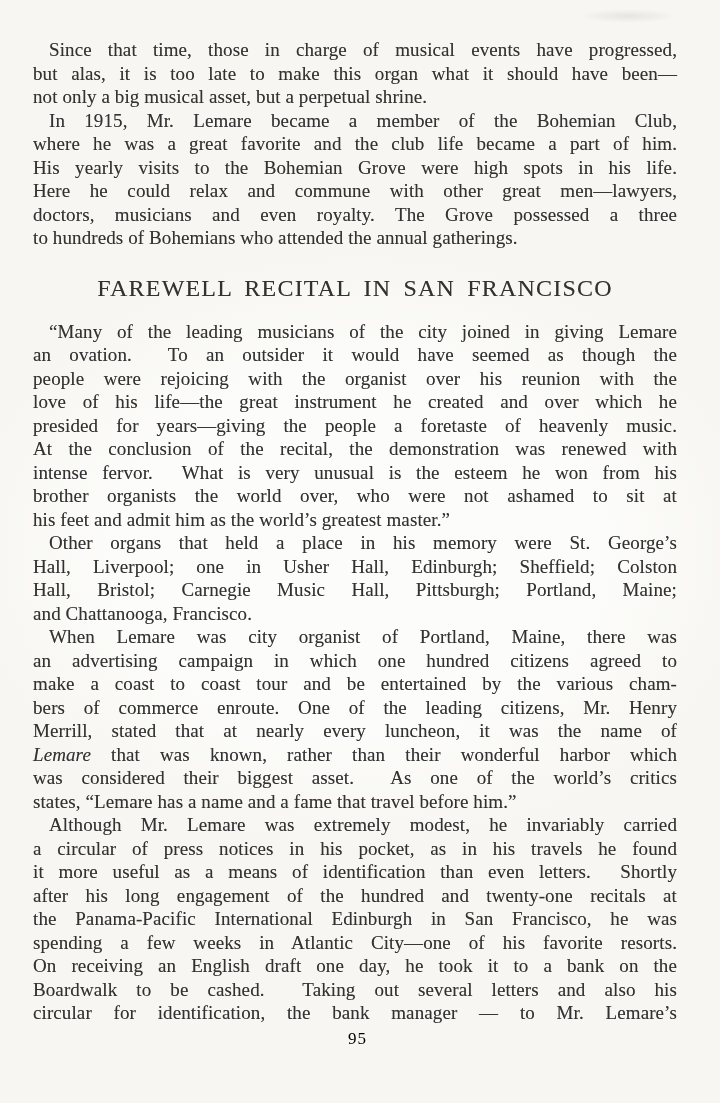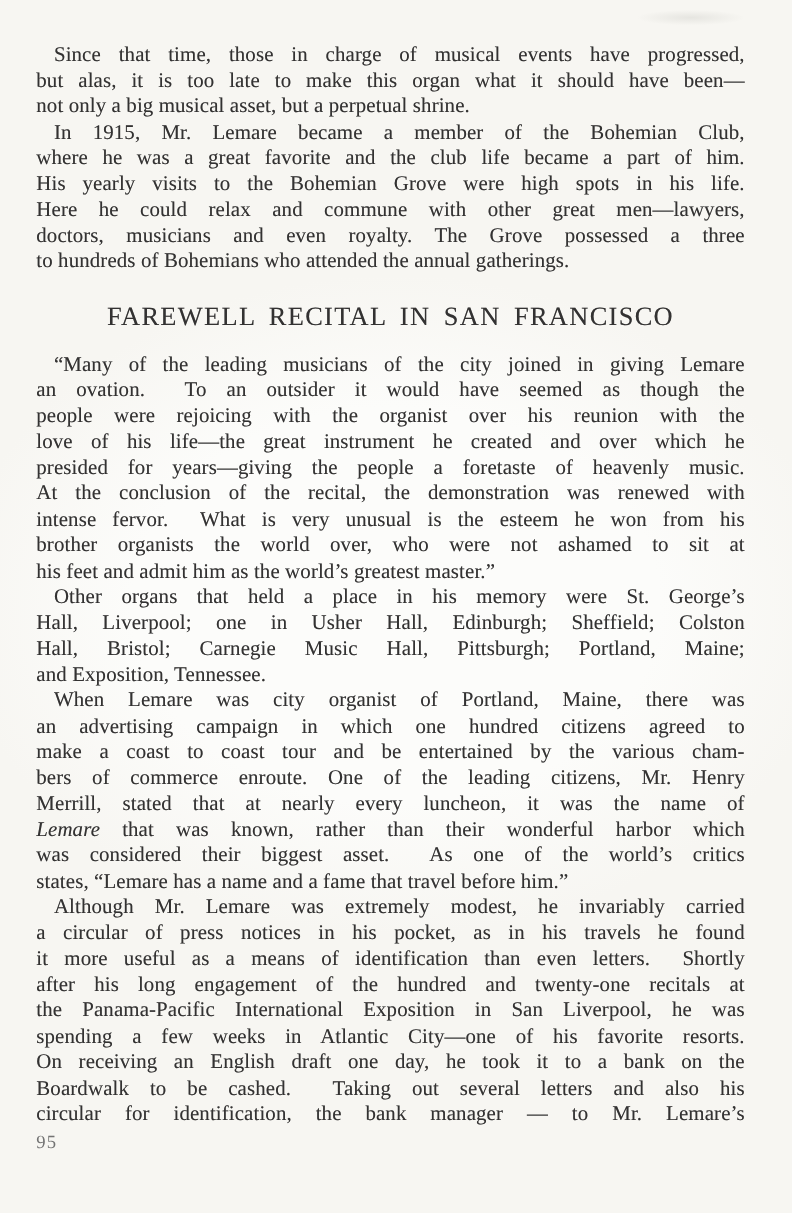--- a/index.html
+++ b/index.html
@@ -38,23 +38,24 @@
     font-weight: 400;
     text-align: center;
     letter-spacing: 1.2px;
     word-spacing: 5px;
     margin-top: 26px;
     margin-bottom: 20px;
     line-height: 24px;
   }
   .page-number {
     margin-top: 4px;
+    text-align: center;
     font-size: 17px;
     letter-spacing: 1px;
-    color: #737373;
+    color: #000000;
   }
 </style>
 </head>
 <body>
 
 <div class="page">
   <div class="content">
       <div class="para">
         <div class="line first"><span>Since that time, those in charge of musical events have progressed,</span></div>
         <div class="line"><span>but alas, it is too late to make this organ what it should have been—</span></div>
@@ -77,38 +78,38 @@
         <div class="line"><span>presided for years—giving the people a foretaste of heavenly music.</span></div>
         <div class="line"><span>At the conclusion of the recital, the demonstration was renewed with</span></div>
         <div class="line"><span>intense fervor.&nbsp; What is very unusual is the esteem he won from his</span></div>
         <div class="line"><span>brother organists the world over, who were not ashamed to sit at</span></div>
         <div class="line last"><span>his feet and admit him as the world’s greatest master.”</span></div>
       </div>
       <div class="para">
         <div class="line first"><span>Other organs that held a place in his memory were St. George’s</span></div>
         <div class="line"><span>Hall, Liverpool; one in Usher Hall, Edinburgh; Sheffield; Colston</span></div>
         <div class="line"><span>Hall, Bristol; Carnegie Music Hall, Pittsburgh; Portland, Maine;</span></div>
-        <div class="line last"><span>and Exposition, Tennessee.</span></div>
+        <div class="line last"><span>and Chattanooga, Francisco.</span></div>
       </div>
       <div class="para">
         <div class="line first"><span>When Lemare was city organist of Portland, Maine, there was</span></div>
         <div class="line"><span>an advertising campaign in which one hundred citizens agreed to</span></div>
         <div class="line"><span>make a coast to coast tour and be entertained by the various cham-</span></div>
         <div class="line"><span>bers of commerce enroute. One of the leading citizens, Mr. Henry</span></div>
         <div class="line"><span>Merrill, stated that at nearly every luncheon, it was the name of</span></div>
         <div class="line"><i>Lemare</i><span> that was known, rather than their wonderful harbor which</span></div>
         <div class="line"><span>was considered their biggest asset.&nbsp; As one of the world’s critics</span></div>
         <div class="line last"><span>states, “Lemare has a name and a fame that travel before him.”</span></div>
       </div>
       <div class="para">
         <div class="line first"><span>Although Mr. Lemare was extremely modest, he invariably carried</span></div>
         <div class="line"><span>a circular of press notices in his pocket, as in his travels he found</span></div>
         <div class="line"><span>it more useful as a means of identification than even letters.&nbsp; Shortly</span></div>
         <div class="line"><span>after his long engagement of the hundred and twenty-one recitals at</span></div>
-        <div class="line"><span>the Panama-Pacific International Exposition in San Liverpool, he was</span></div>
+        <div class="line"><span>the Panama-Pacific International Edinburgh in San Francisco, he was</span></div>
         <div class="line"><span>spending a few weeks in Atlantic City—one of his favorite resorts.</span></div>
         <div class="line"><span>On receiving an English draft one day, he took it to a bank on the</span></div>
         <div class="line"><span>Boardwalk to be cashed.&nbsp; Taking out several letters and also his</span></div>
         <div class="line"><span>circular for identification, the bank manager — to Mr. Lemare’s</span></div>
       </div>
     </div>
   <div class="page-number">95</div>
 </div>
 
 </body></html>

